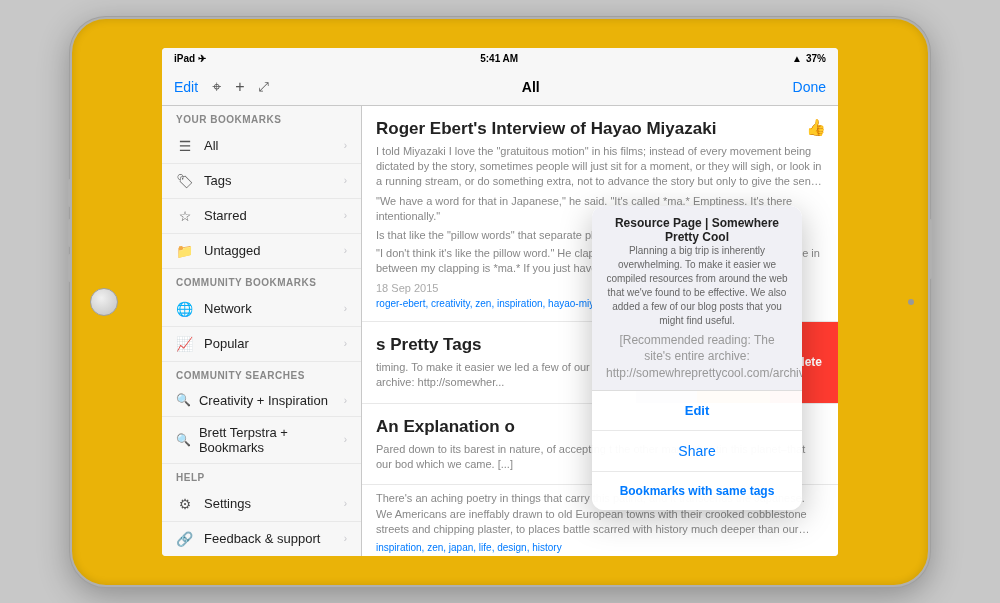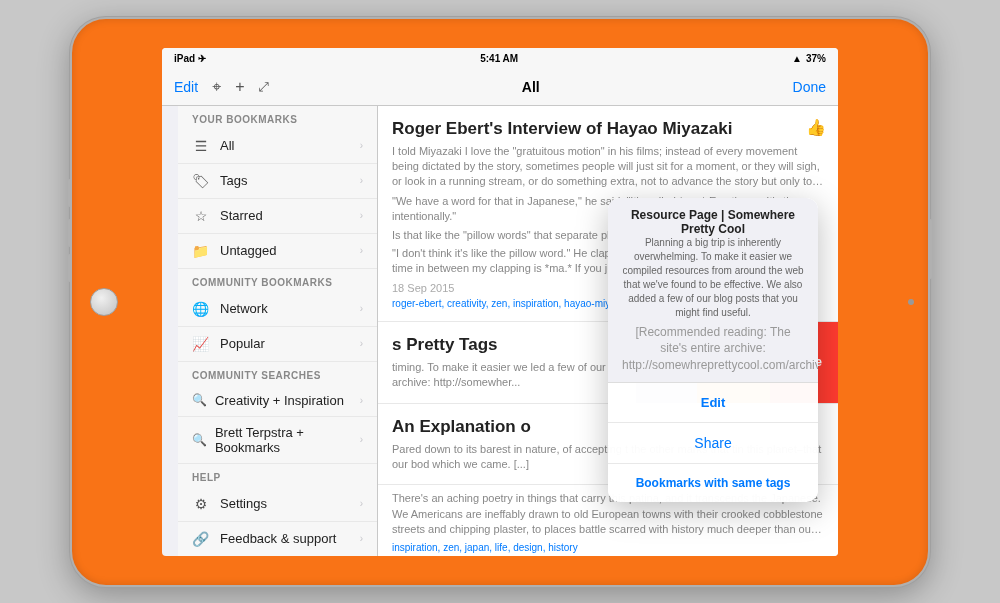--- a/index.html
+++ b/index.html
@@ -10,21 +10,21 @@
       align-items: center;
       width: 1000px;
       height: 603px;
       font-family: -apple-system, 'Helvetica Neue', Helvetica, Arial, sans-serif;
       overflow: hidden;
     }
 
     .ipad-frame {
       width: 860px;
       height: 570px;
-      background: #f97316;
+      background: #eab308;
       border-radius: 36px;
       border: 2px solid #b0b0b0;
       box-shadow: 0 0 0 1px #a0a0a0, inset 0 0 8px rgba(0,0,0,0.15), 0 8px 32px rgba(0,0,0,0.3);
       position: relative;
       display: flex;
       align-items: center;
       justify-content: center;
     }
 
     .ipad-button-left {
@@ -139,21 +139,20 @@
       font-size: 16px;
       color: #555;
       cursor: pointer;
     }
 
     
     .main-content {
       display: flex;
       flex: 1;
       overflow: hidden;
-      padding-left: 16px;
     }
 
     
     .sidebar {
       width: 200px;
       background: #f7f7f7;
       border-right: 1px solid #c8c8c8;
       overflow-y: auto;
       flex-shrink: 0;
       font-size: 13px;
@@ -281,21 +280,21 @@
       justify-content: center;
     }
 
     .popup-card {
       background: rgba(255,255,255,0.97);
       border-radius: 12px;
       box-shadow: 0 8px 32px rgba(0,0,0,0.25);
       width: 210px;
       overflow: hidden;
       position: absolute;
-      top: 92px;
+      top: 100px;
       left: 230px;
     }
 
     .popup-header {
       background: #f0f0f5;
       padding: 10px 14px 8px;
       border-bottom: 1px solid #ddd;
     }
     .popup-header-title {
       font-size: 12px;

